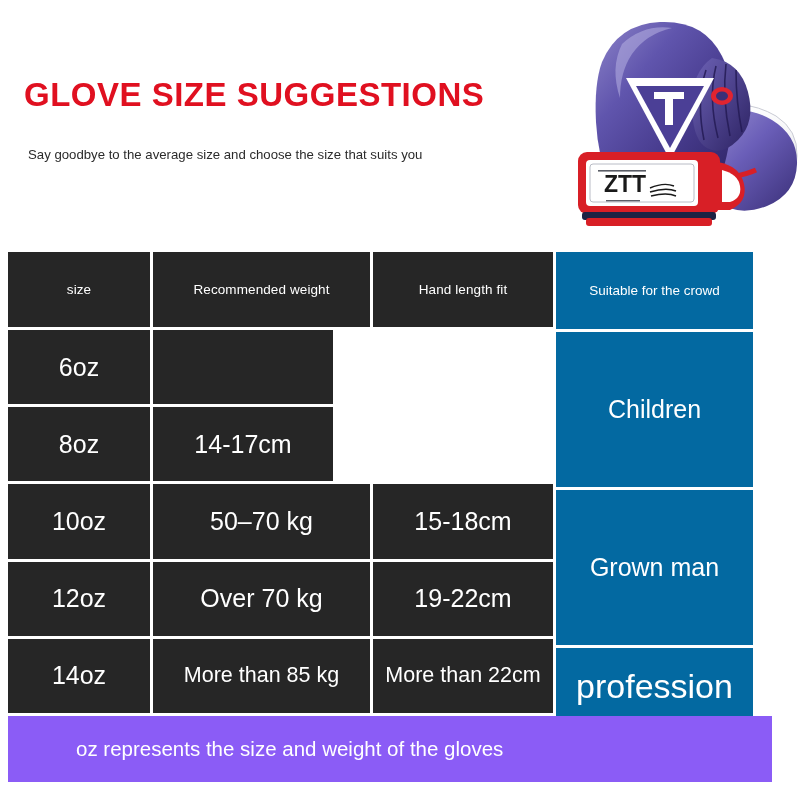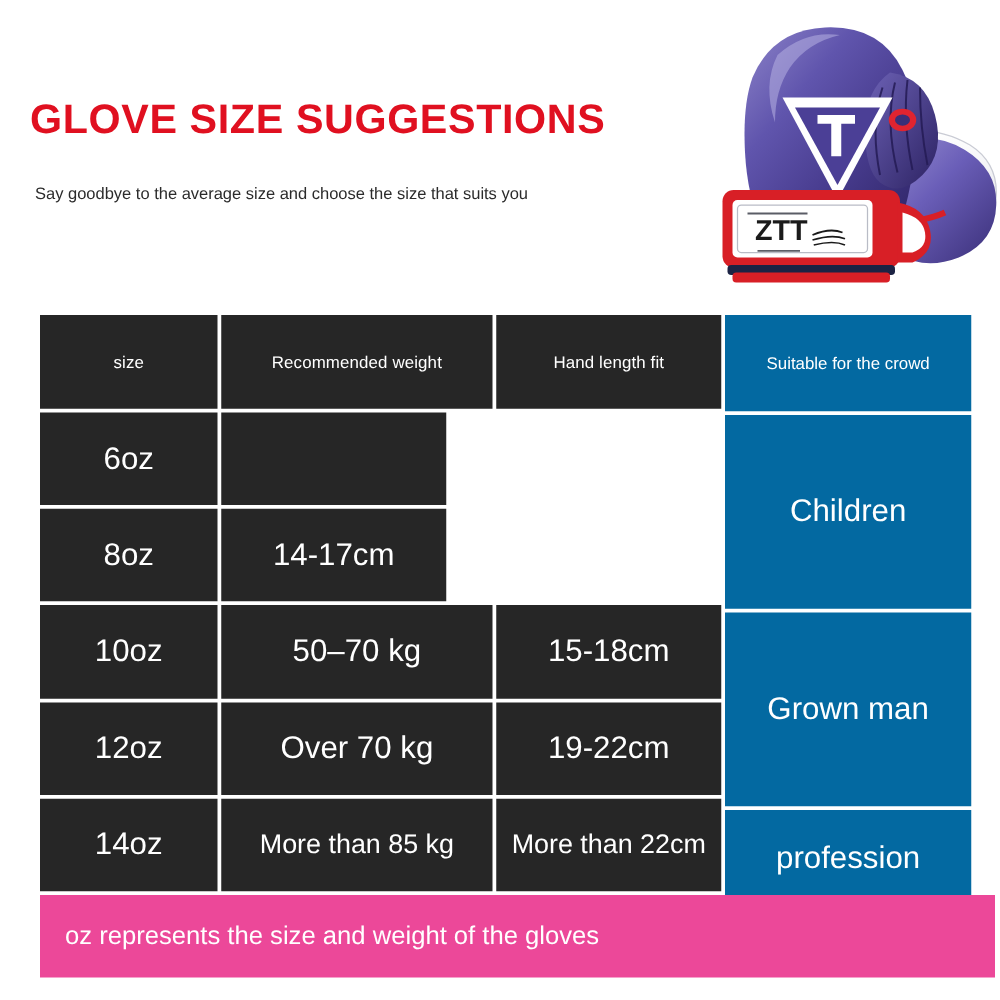--- a/index.html
+++ b/index.html
@@ -53,21 +53,21 @@
     right: 0px;
     top: 0px;
     width: 270px;
     height: 238px;
   }
   .glove-art svg { display: block; }
 
   
   .size-table {
     position: absolute;
-    left: 32px;
+    left: 8px;
     top: 252px;
     width: 764px;
     height: 530px;
     display: flex;
     flex-direction: column;
     gap: 3px;
   }
   .table-body {
     flex: 0 0 auto;
     display: flex;
@@ -138,31 +138,31 @@
   .crowd-head {
     flex: 0 0 77px;
     font-size: 13.5px;
   }
   .crowd-span2 {
     flex: 0 0 155px;
     font-size: 25px;
   }
   .crowd-span1 {
     flex: 0 0 76px;
-    font-size: 25px;
+    font-size: 34px;
   }
 
   .table-footer {
     flex: 0 0 66px;
-    background: #ec4899;
+    background: #8b5cf6;
     color: #ffffff;
     display: flex;
     align-items: center;
     justify-content: flex-start;
-    padding-left: 20px;
+    padding-left: 68px;
     box-sizing: border-box;
     font-size: 20.5px;
   }
 </style>
 </head>
 <body>
 
 <div class="header-block">
   <div class="page-title">GLOVE SIZE SUGGESTIONS</div>
   <div class="page-subtitle">Say goodbye to the average size and choose the size that suits you</div>

